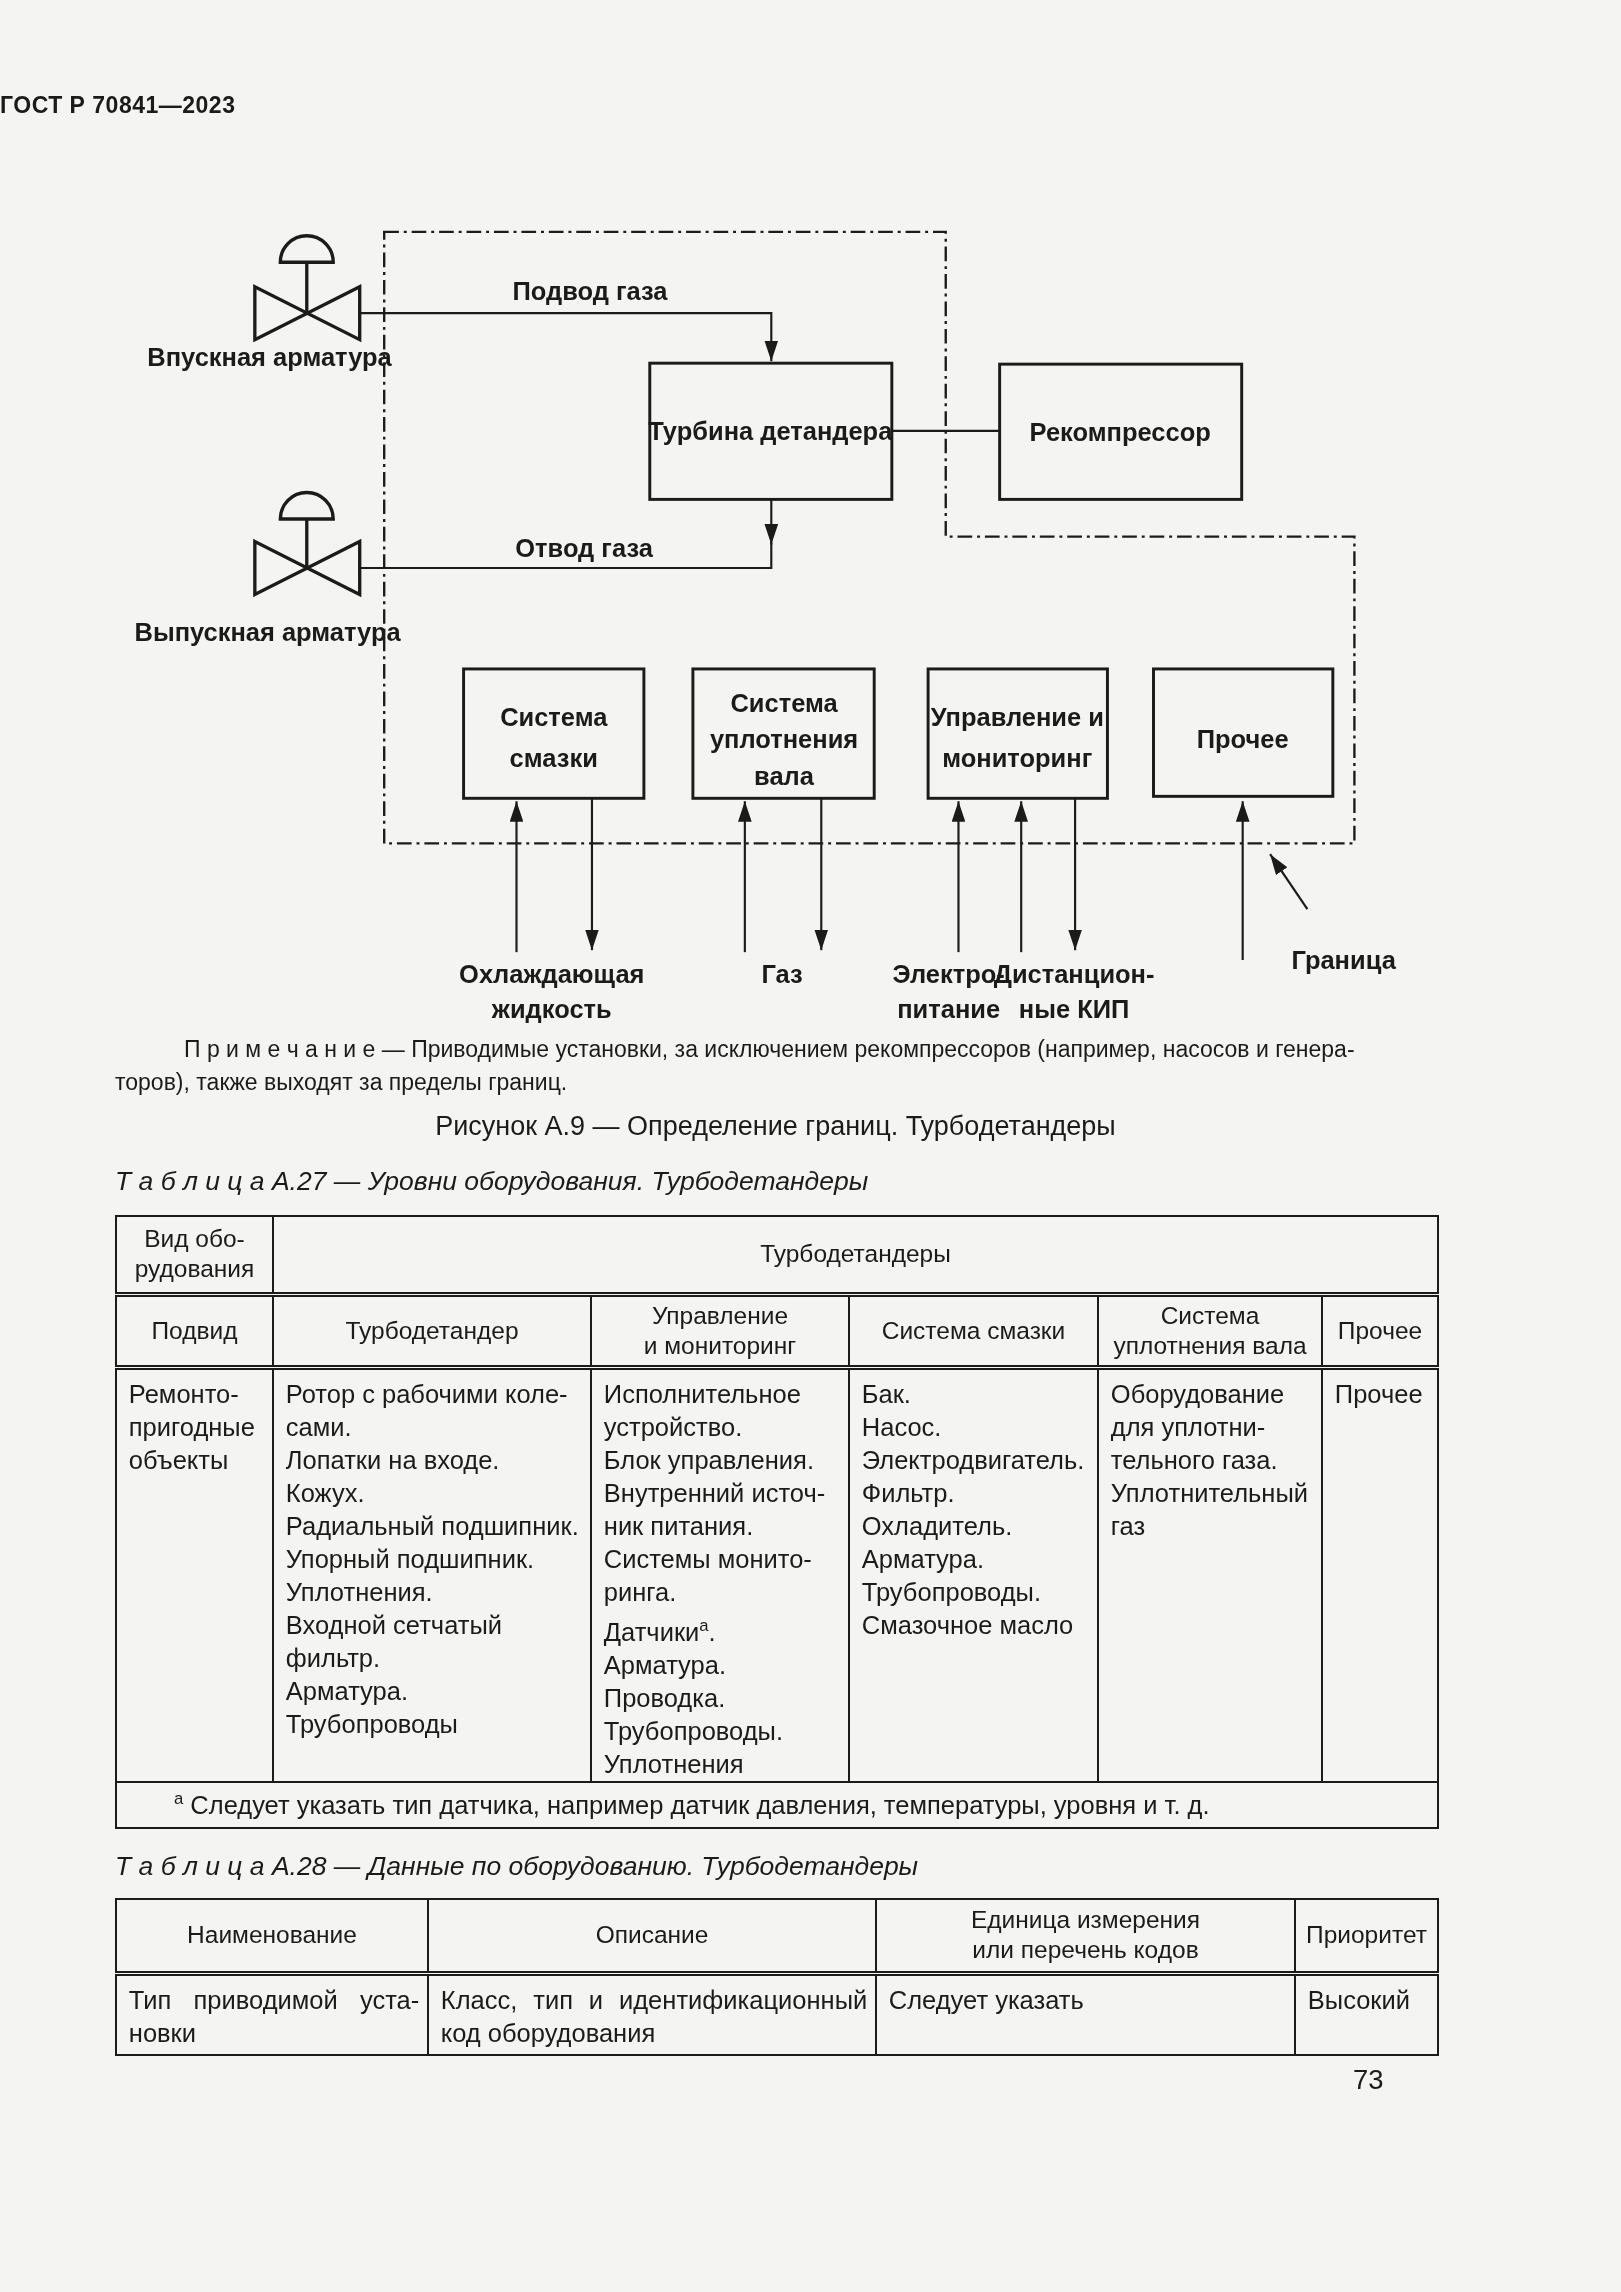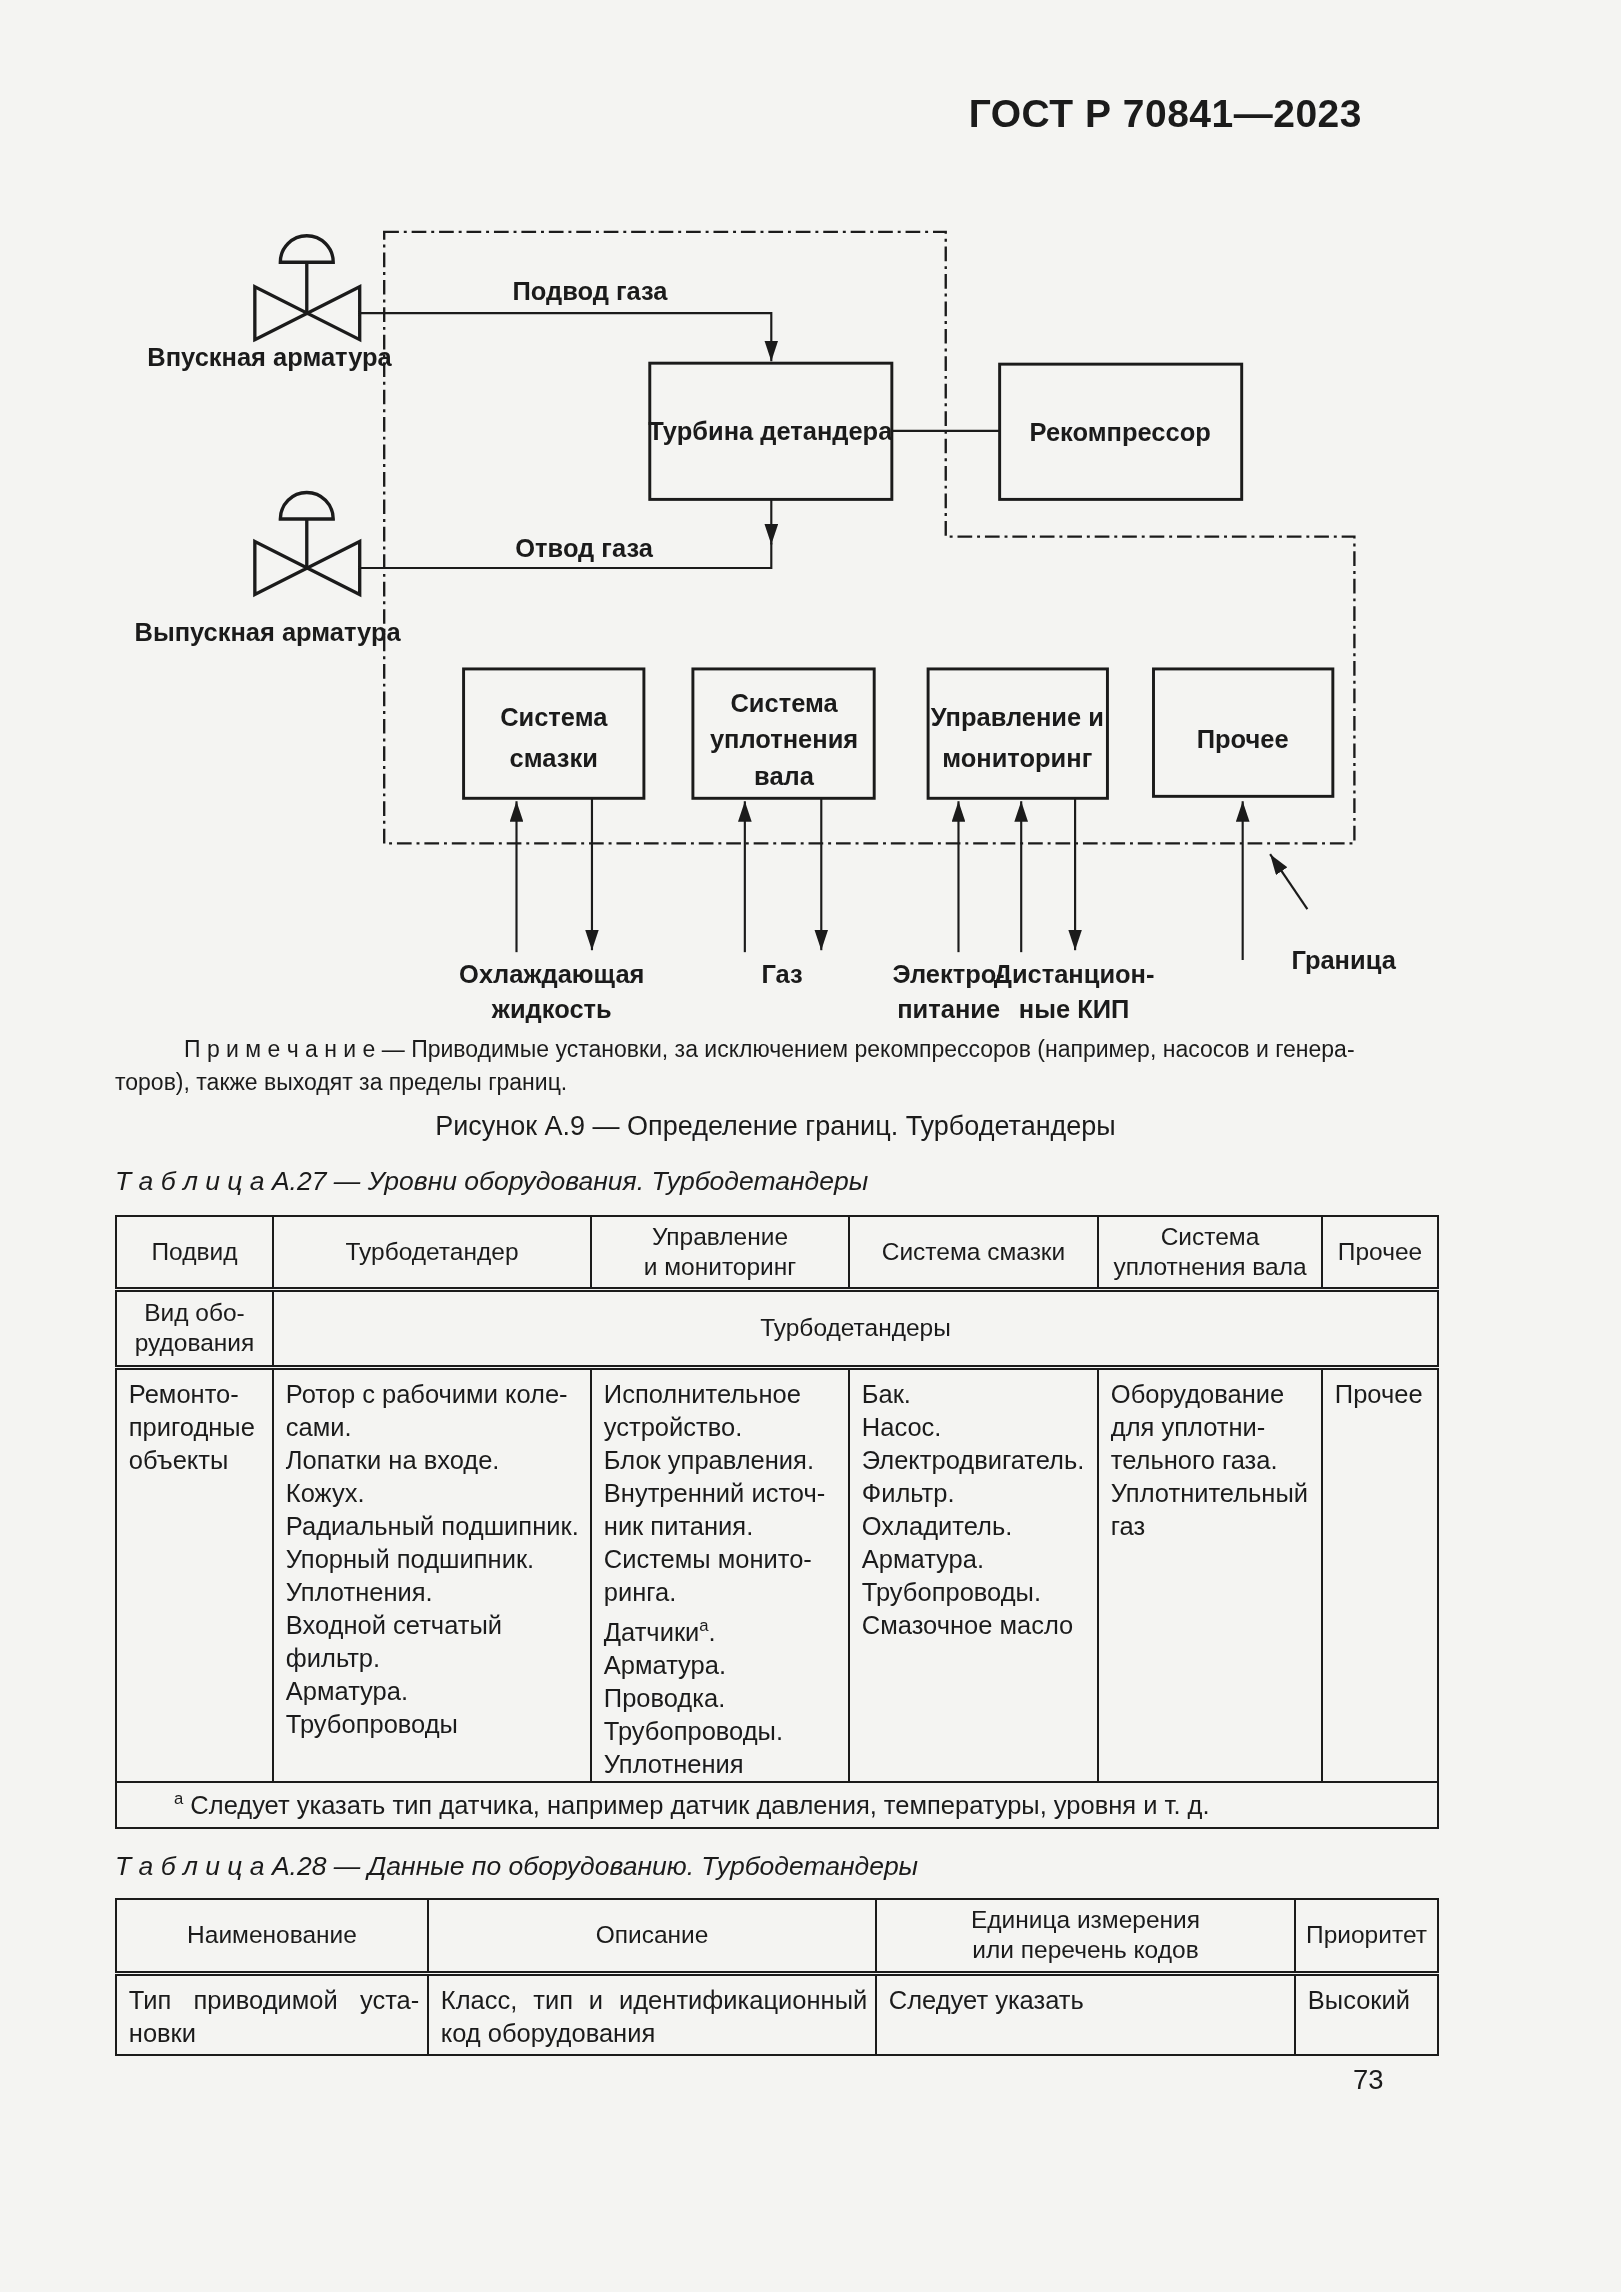--- a/index.html
+++ b/index.html
@@ -2,22 +2,22 @@
 <html><head>
 <meta charset="utf-8">
 <style>
   html,body{margin:0;padding:0;}
   body{
     width:1621px;height:2293px;position:relative;
     background:#f4f4f2;color:#1b1b1b;
     font-family:"Liberation Sans",sans-serif;
   }
   .abs{position:absolute;}
-  .doc-header{top:92px;left:0;width:1362px;text-align:right;
-    font-size:39px;font-weight:700;letter-spacing:0.5px;}
+  .doc-header{top:92px;left:0;width:1362px;
+    font-size:23px;font-weight:700;letter-spacing:0.5px;}
   svg text{font-family:"Liberation Sans",sans-serif;font-weight:700;font-size:26px;fill:#1b1b1b;}
   .note{top:1033px;left:115px;width:1325px;font-size:23px;line-height:33px;}
   .note .l1{text-indent:69px;}
   .fig-caption{top:1111px;left:115px;width:1321px;text-align:center;font-size:27px;}
   .tbl-title{font-size:26.5px;left:115px;font-style:italic;}
   .t27-title{top:1166px;}
   .t28-title{top:1851px;}
   table{border-collapse:collapse;table-layout:fixed;background:#f4f4f2;}
   .gtab{position:absolute;left:115px;width:1321px;border:2.9px solid #1b1b1b;}
   .t27{top:1215px;}
@@ -120,40 +120,40 @@
 <table class="gtab t27">
   <colgroup>
     <col style="width:157px">
       <col style="width:318px">
       <col style="width:258px">
     <col style="width:249px">
       <col style="width:224px">
       <col style="width:116px">
   </colgroup>
   <tbody>
-      <tr class="dbl" style="height:73px">
+      <tr class="dbl" style="height:78px">
+    <td class="hd">
+      <div>Вид обо-</div>
+      <div>рудования</div>
+    </td>
+    <td class="hd" colspan="5">Турбодетандеры</td>
+  </tr>
+  <tr class="dbl" style="height:73px">
     <td class="hd">Подвид</td>
     <td class="hd">Турбодетандер</td>
     <td class="hd">
       <div>Управление</div>
       <div>и мониторинг</div>
     </td>
     <td class="hd">Система смазки</td>
     <td class="hd">
       <div>Система</div>
       <div>уплотнения вала</div>
     </td>
     <td class="hd">Прочее</td>
-  </tr>
-  <tr class="dbl" style="height:78px">
-    <td class="hd">
-      <div>Вид обо-</div>
-      <div>рудования</div>
-    </td>
-    <td class="hd" colspan="5">Турбодетандеры</td>
   </tr>
   <tr style="height:414px">
     <td class="bd">
       <div>Ремонто-</div>
       <div>пригодные</div>
       <div>объекты</div>
     </td>
     <td class="bd">
       <div>Ротор с рабочими коле-</div>
       <div>сами.</div>

